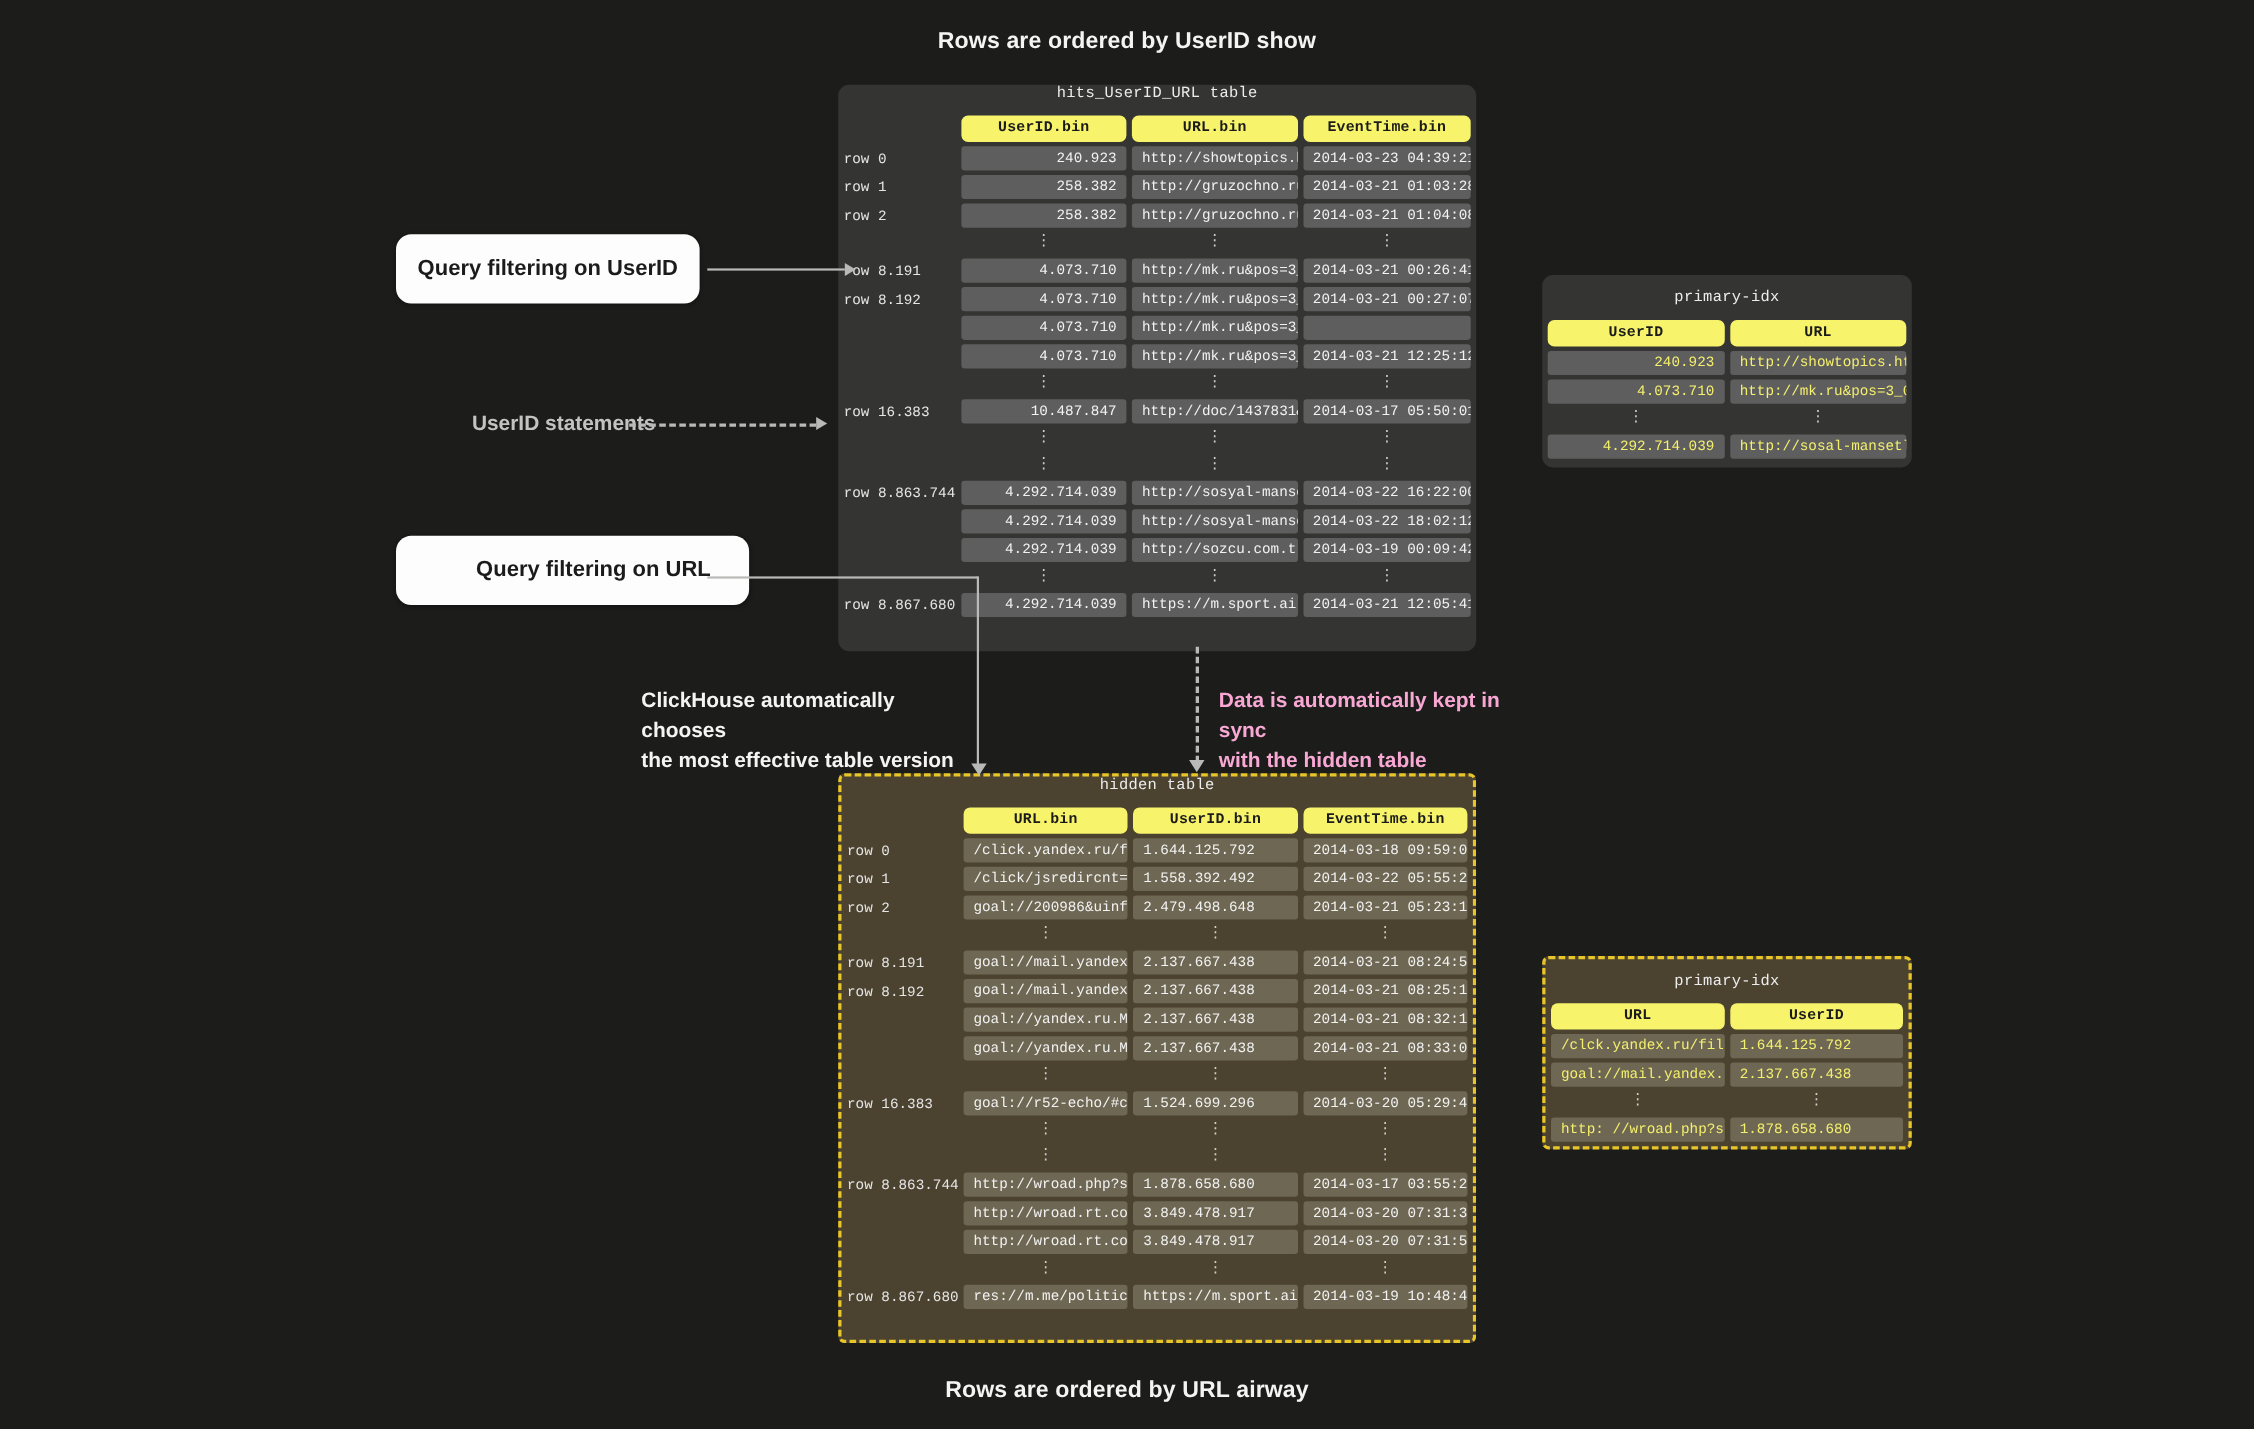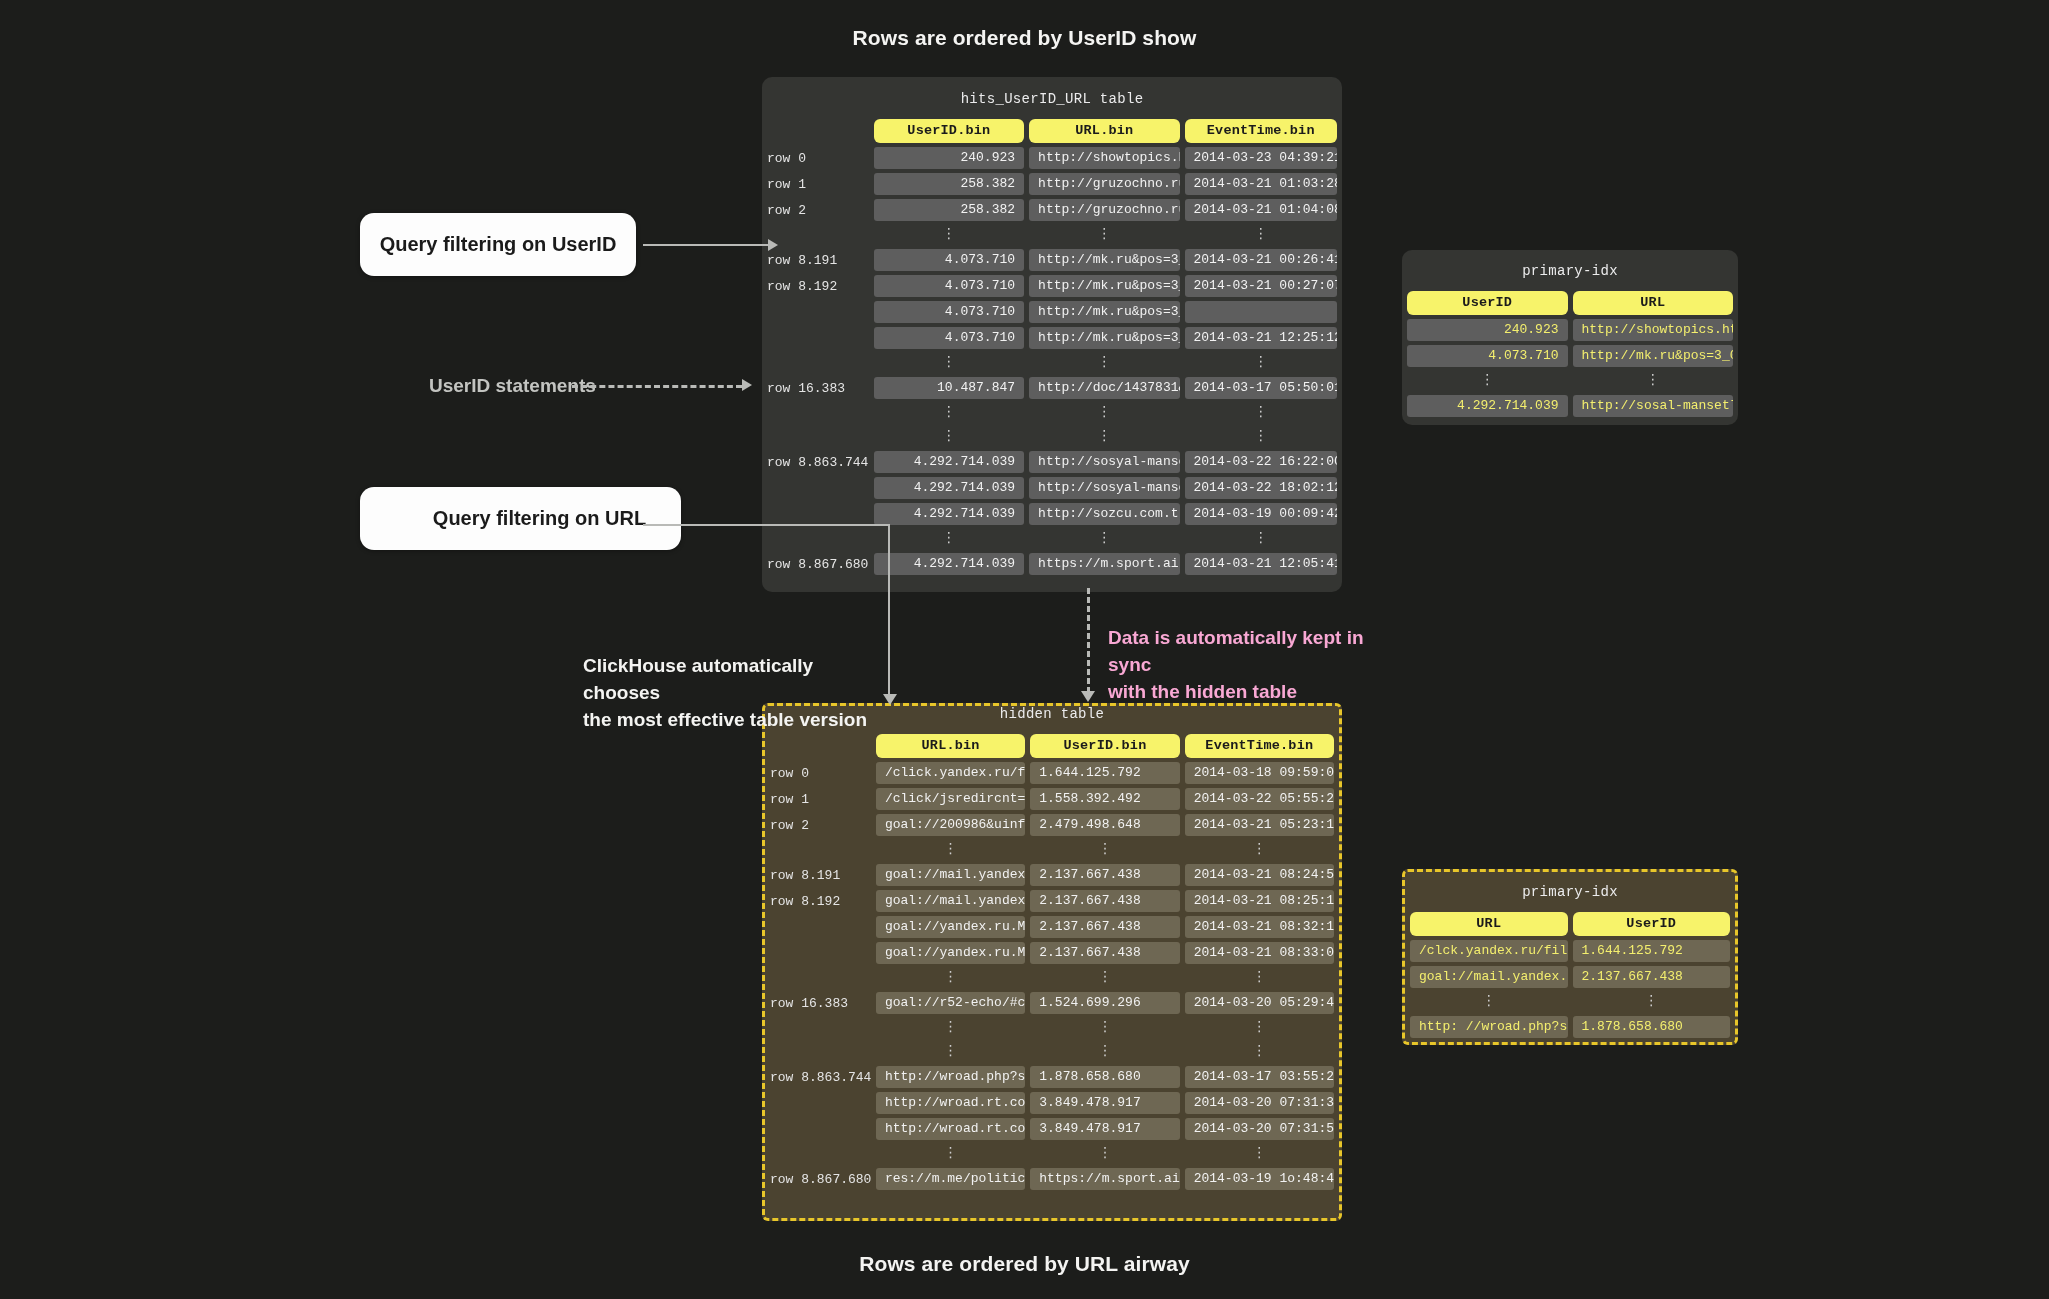--- a/index.html
+++ b/index.html
@@ -26,21 +26,21 @@
     display:flex;align-items:center;justify-content:center;
     font-size:20px;font-weight:bold;
     box-shadow:0 1px 4px rgba(0,0,0,.35);
   }
 
   
   .annot{
     font-size:19px;font-weight:bold;line-height:1.42;
     white-space:pre-line;
   }
-  .annot.bright{color:#f4f4f2;margin-top:28px;}
+  .annot.bright{color:#f4f4f2;}
   .annot.dim{color:#f9a8d4;}
   .label-dim{font-size:19px;font-weight:bold;color:#c3c4c1;white-space:nowrap;}
 
   
   .panel{
     border-radius:10px;
     box-sizing:border-box;
   }
   .panel.dark{background:#343532;}
   .panel.hidden-tbl{
@@ -137,21 +137,21 @@
   .dash-v{
     width:0;border-left:3px dashed #b9bab7;
   }
 </style>
 </head>
 <body>
 
 <div class="abs headline" style="left:0;top:26px;width:2049px;text-align:center;">Rows are ordered by UserID show</div>
 
 <div class="abs panel dark" style="left:762px;top:77px;width:580px;width:580px;height:515px;">
-  <div class="panel-title" style="margin-top:14px;">hits_UserID_URL table</div>
+  <div class="panel-title" style="">hits_UserID_URL table</div>
   <table class="tbl" style="margin-top:8px;">
     <colgroup>
       <col style="width:100px">
         <col style="width:148px">
         <col style="width:148px">
         <col style="width:150px">
     </colgroup>
     <tbody>
         <tr>
           <td></td>

